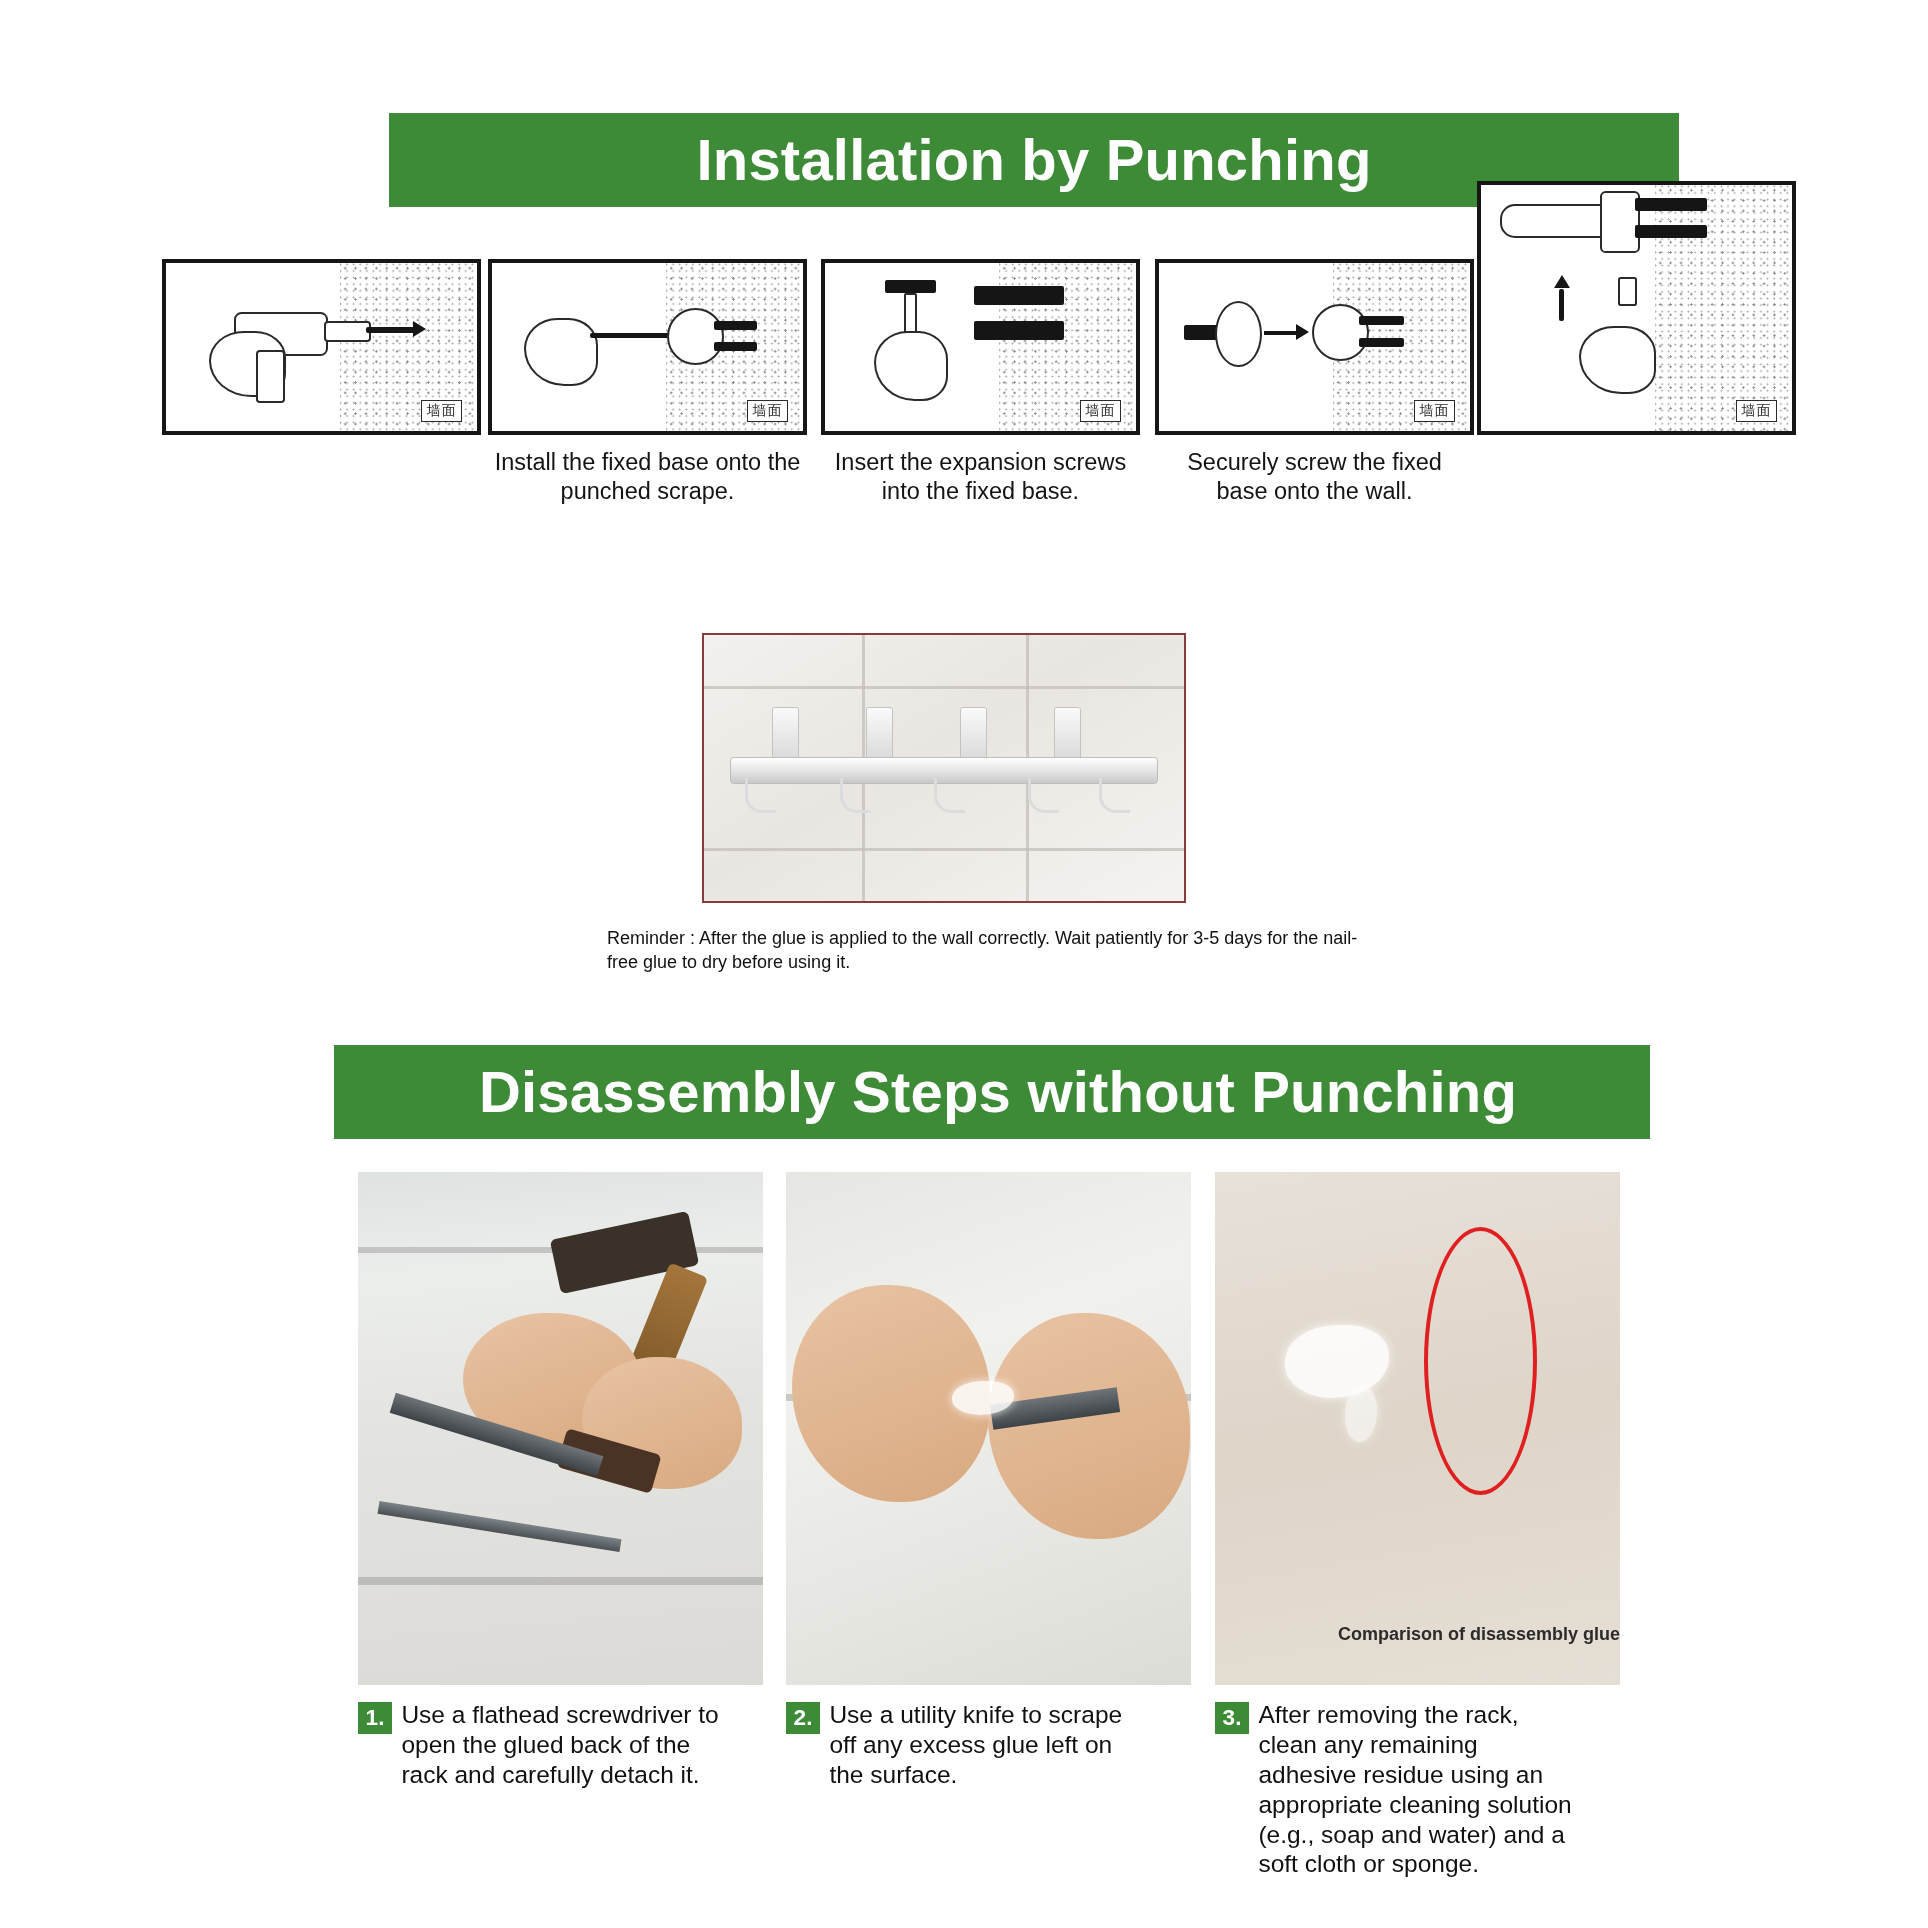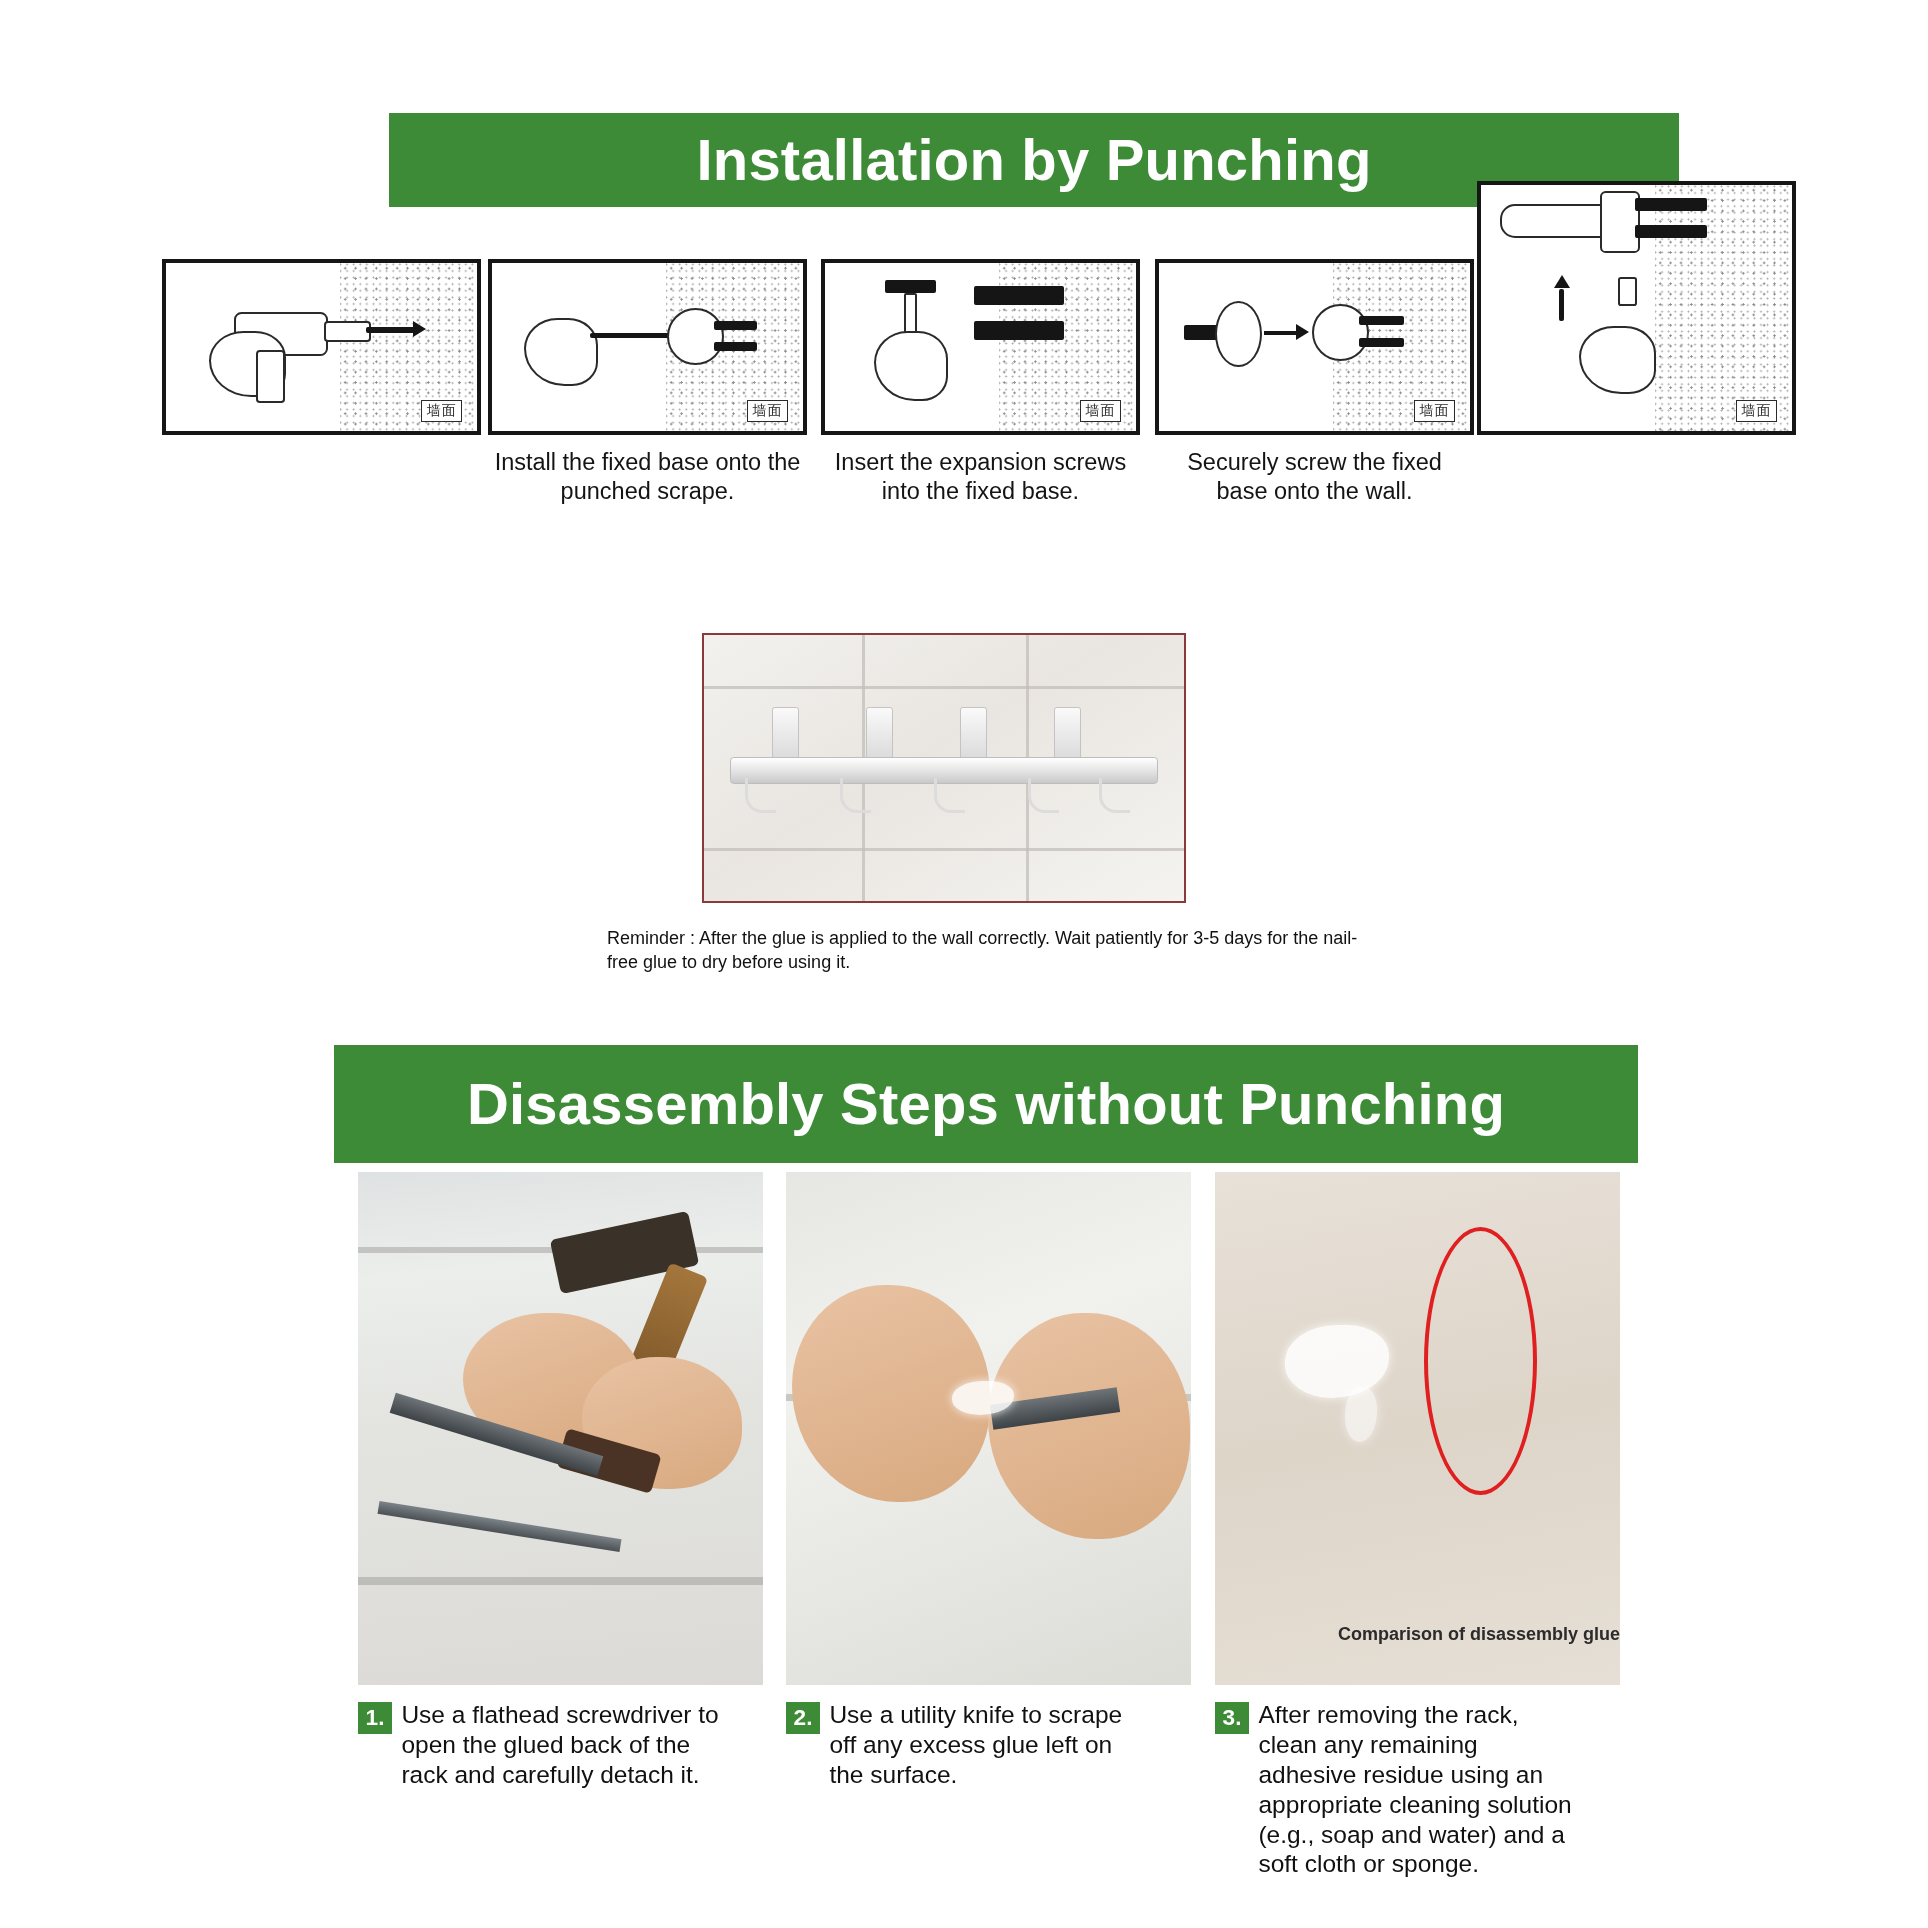--- a/index.html
+++ b/index.html
@@ -43,21 +43,22 @@
     width: 1290px;
     height: 94px;
     margin-left: 47px;
   }
   #banner-punching .banner-text { font-size: 58px; }
 
   #banner-disassembly {
     left: 334px;
     top: 1045px;
     width: 1304px;
-    height: 118px;
+    height: 94px;
+    padding-left: 12px;
   }
   #banner-disassembly .banner-text { font-size: 58px; }
 
   
   .steps-row {
     position: absolute;
     left: 151px;
     top: 259px;
     width: 1638px;
     height: 358px;

